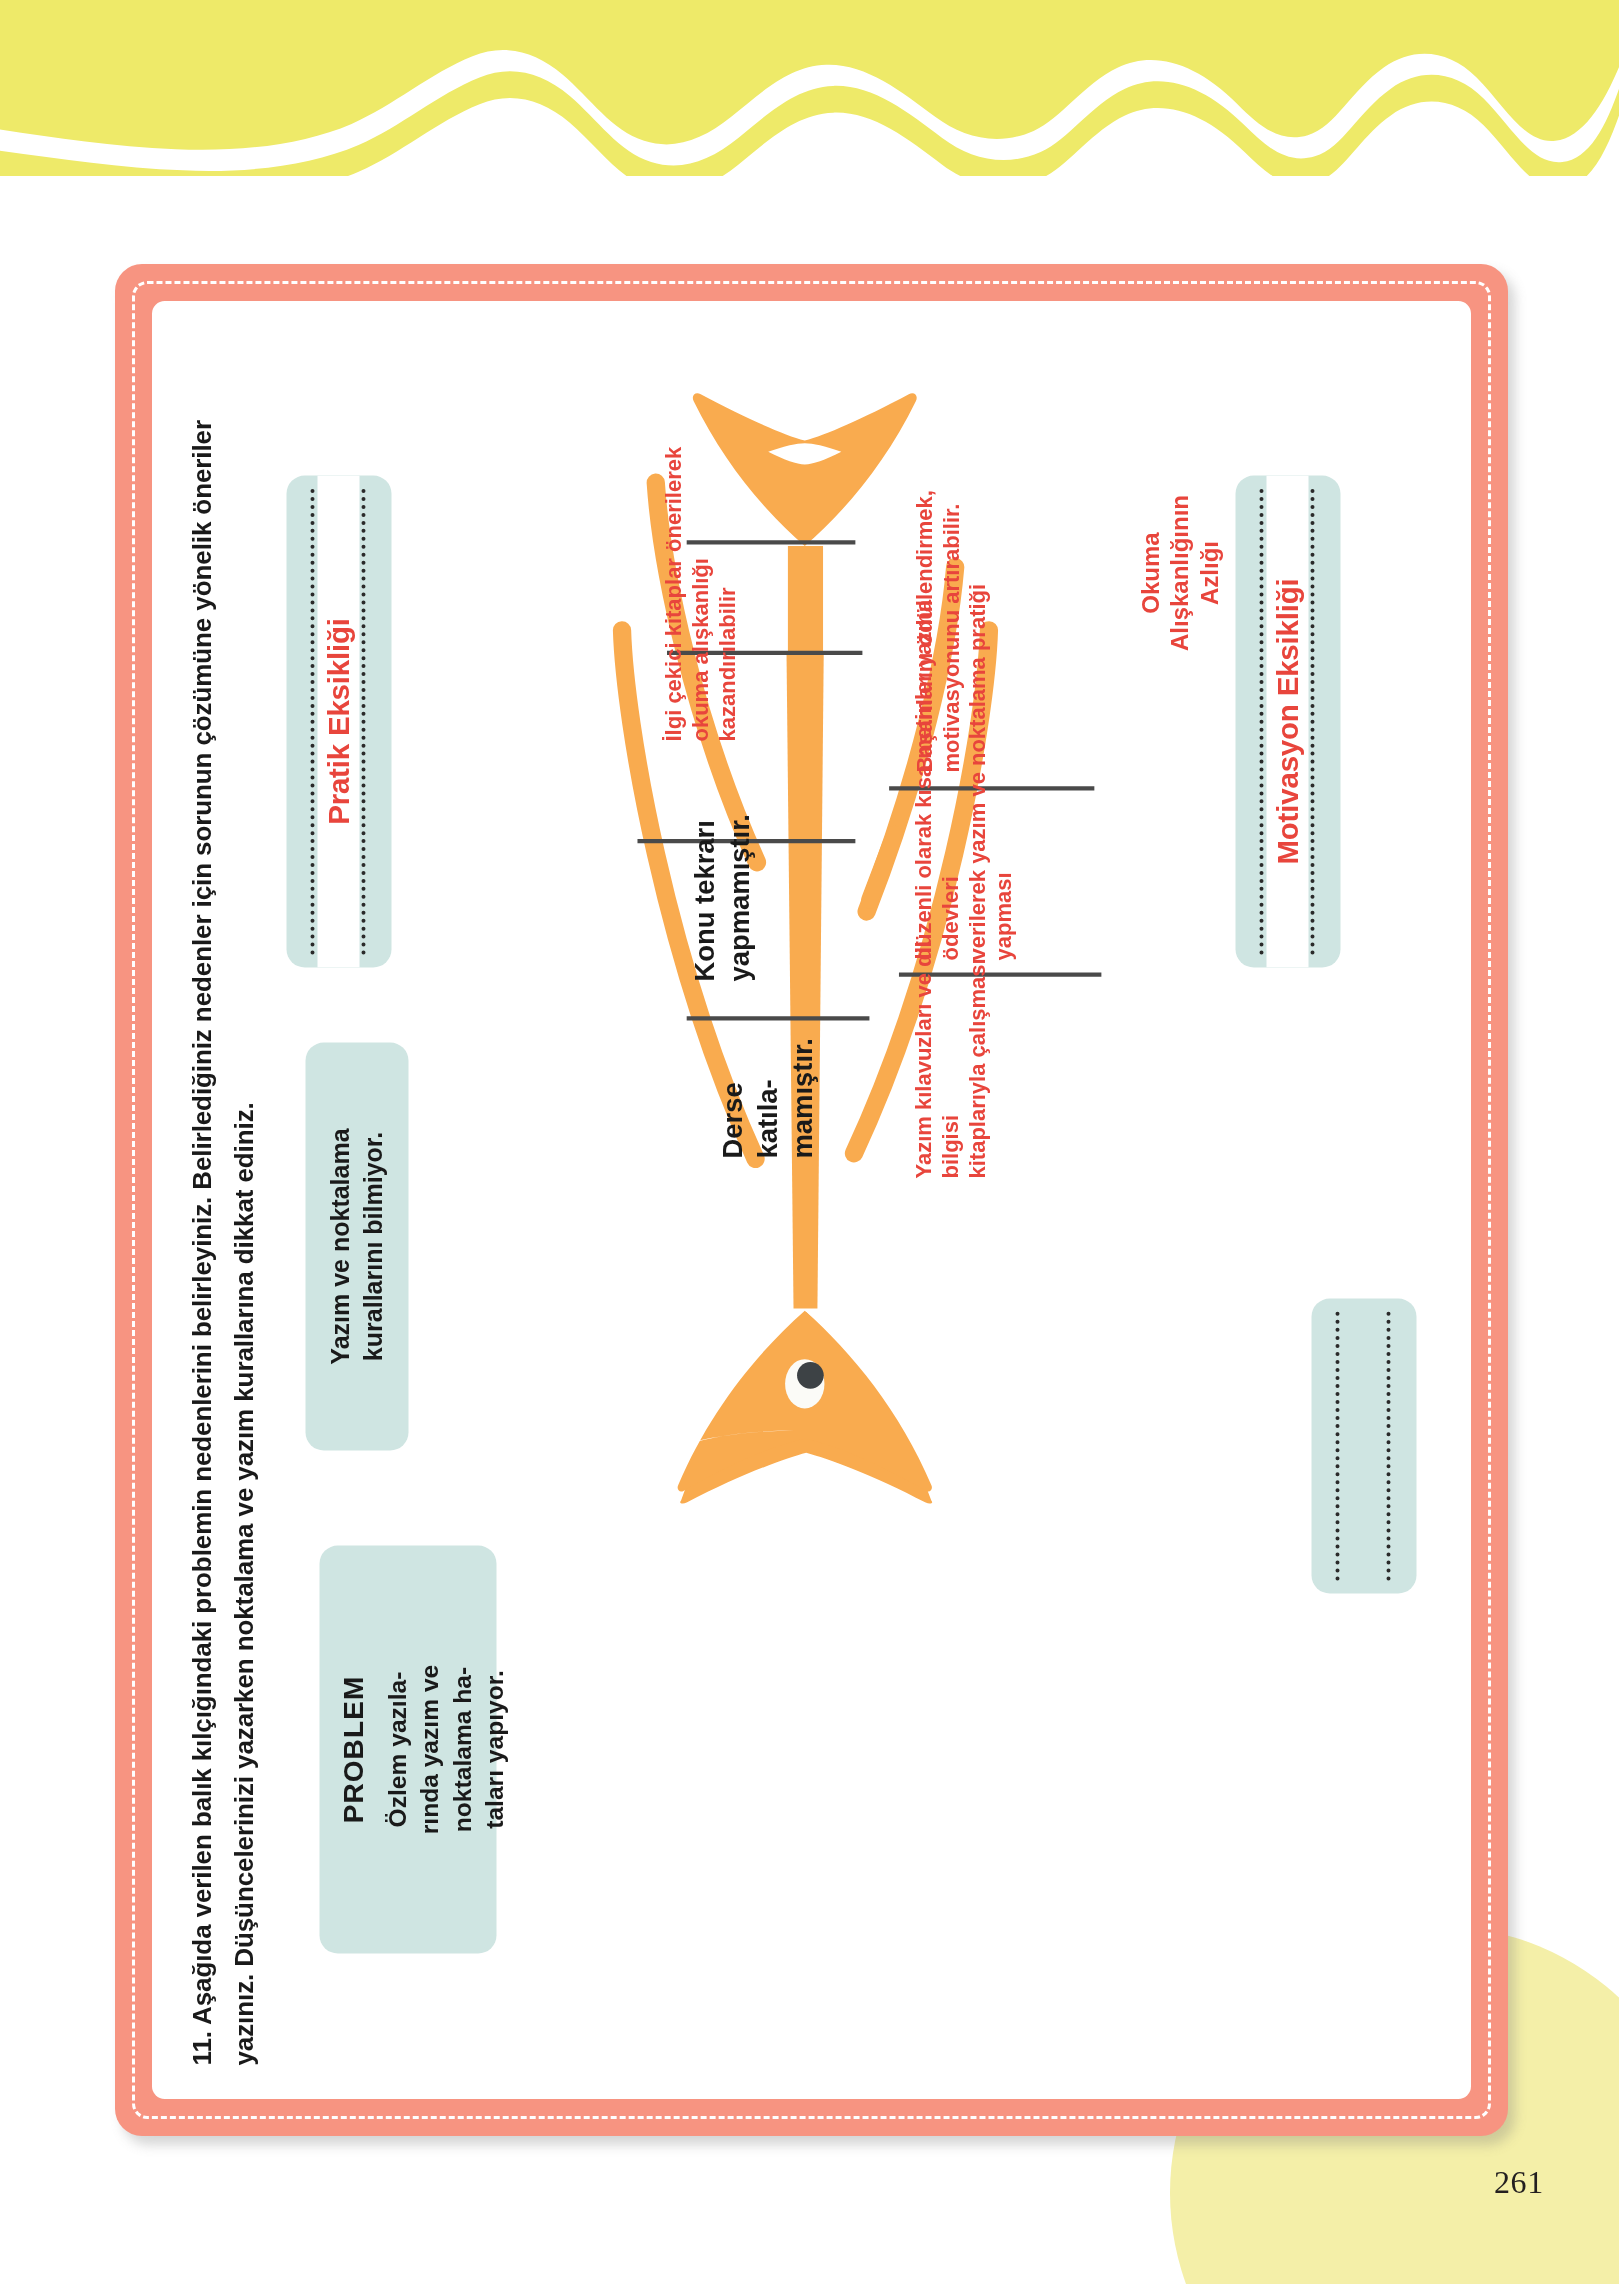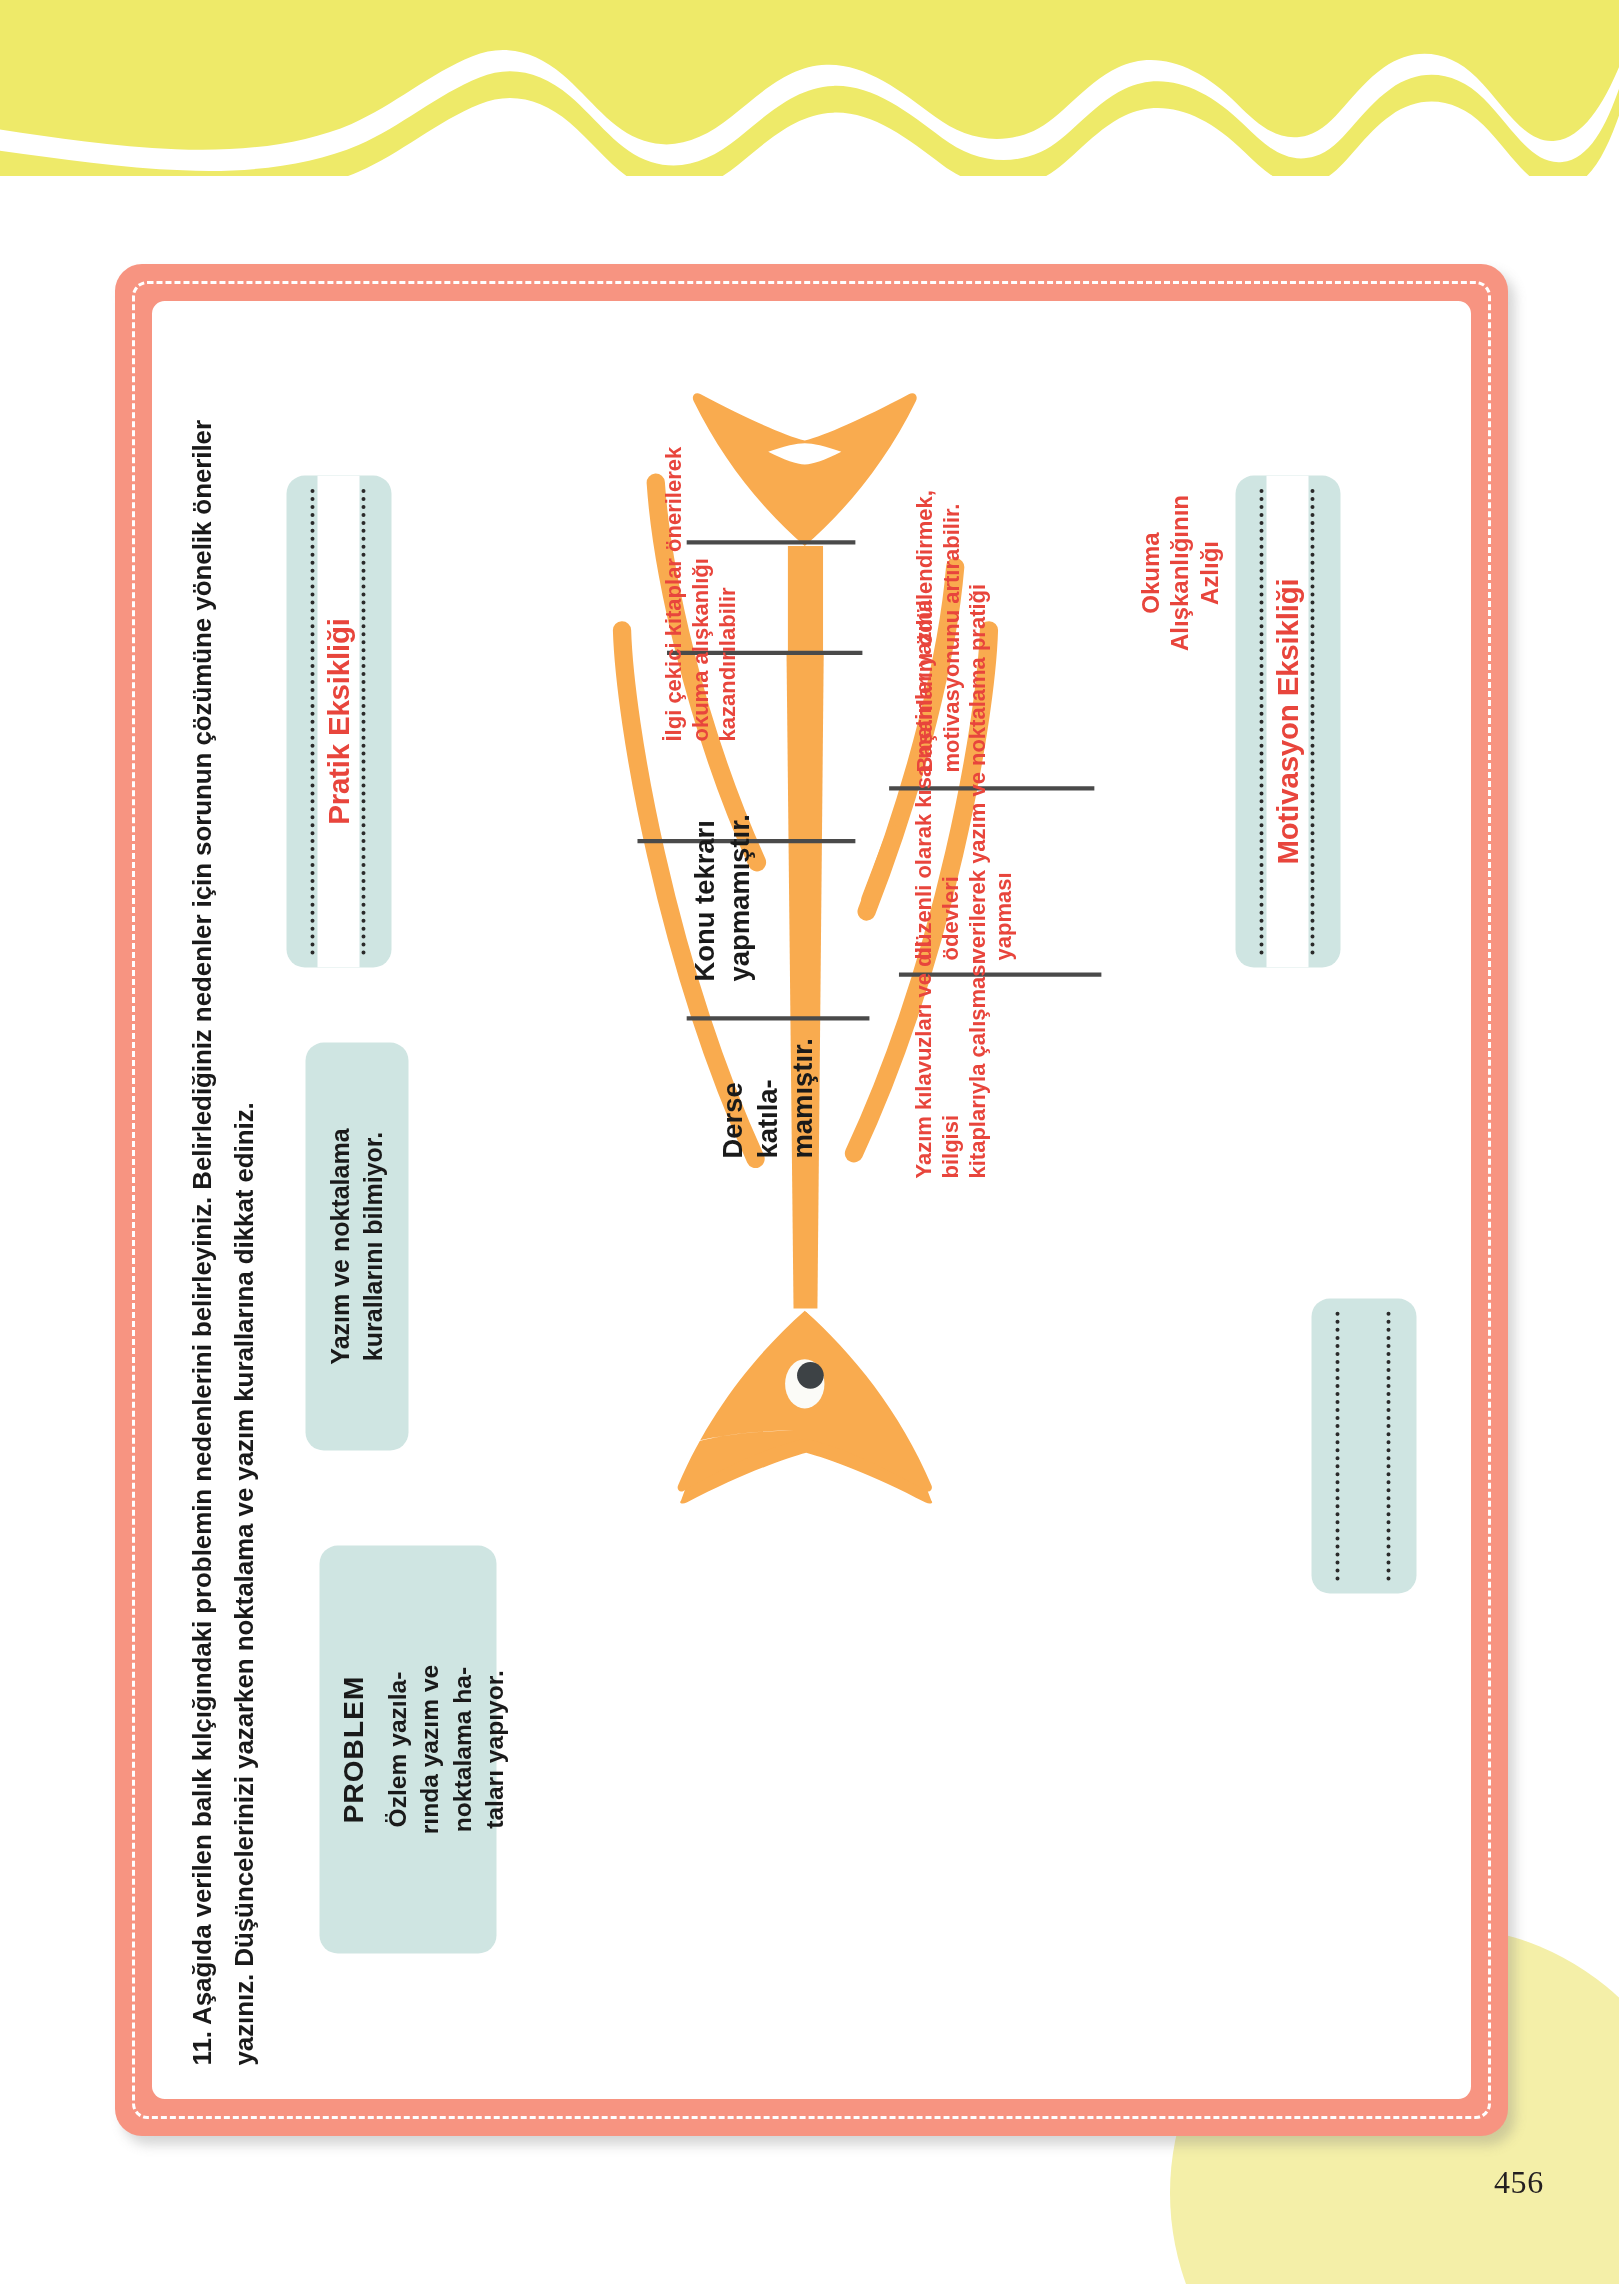--- a/index.html
+++ b/index.html
@@ -163,21 +163,21 @@
              C2260,226 2284,180 2304,122 L2304,160 C2284,218 2260,264 2222,268
              C2178,273 2150,218 2110,178 C2070,138 2020,134 1978,164 C1932,196 1910,248 1870,260
              C1830,272 1800,246 1770,216 C1710,156 1650,140 1600,164 C1550,188 1520,236 1480,254
              C1430,276 1380,264 1340,234 C1290,196 1240,158 1185,160 C1130,162 1090,202 1050,234
              C1010,266 970,282 926,268 C880,254 850,208 810,174 C770,140 726,130 682,148
              C622,172 570,218 510,244 C440,274 350,284 260,280 C170,276 90,264 0,252 Z" fill="#eeea69"></path>
   </svg>
 </div>
 
 <div class="page-circle"></div>
-<div class="page-number">456</div>
+<div class="page-number">261</div>
 
 <div class="frame">
   <div class="frame-dash"></div>
   <div class="frame-inner">
 
     <div class="rot-stage">
 
       <div class="heading">11. Aşağıda verilen balık kılçığındaki problemin nedenlerini belirleyiniz. Belirlediğiniz nedenler için sorunun çözümüne yönelik öneriler yazınız. Düşüncelerinizi yazarken noktalama ve yazım kurallarına dikkat ediniz.</div>
 
       <svg class="fish-svg" viewBox="0 0 2559 1878">

